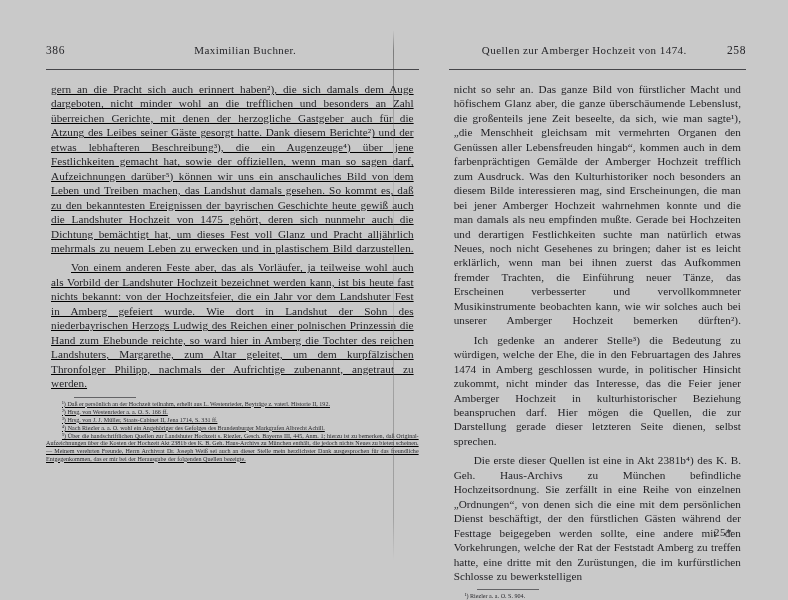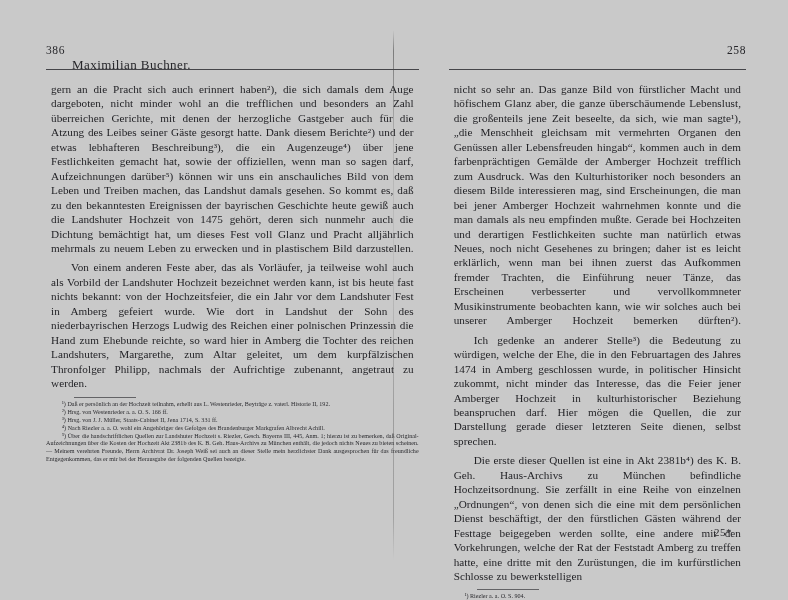--- a/index.html
+++ b/index.html
@@ -35,43 +35,44 @@
       rgba(70,70,70,0) 100%);
     pointer-events: none;
   }
   .page {
     position: relative;
     box-sizing: border-box;
   }
   .page-left {
     width: 472px;
     padding: 44px 10px 0 46px;
+    text-decoration: underline;
   }
   .page-right {
     width: 394px;
     padding: 44px 42px 0 20px;
   }
   .runhead {
     position: relative;
     height: 22px;
     color: #26262a;
   }
   .runhead .folio {
     position: absolute;
     top: 0;
     font-size: 11.5px;
     letter-spacing: 0.6px;
   }
   .runhead .title {
     position: absolute;
-    top: 13px;
+    top: 0;
     left: 0;
     right: 0;
-    text-align: left;
-    font-size: 13px;
+    text-align: center;
+    font-size: 11px;
     letter-spacing: 0.45px;
   }
   .page-left .runhead .folio { left: 0; }
   .page-right .runhead .folio { right: 0; }
   .page-left .runhead .title { padding-left: 26px; }
   .page-right .runhead .title { padding-right: 26px; }
 
   .rule {
     height: 0;
     border-top: 1.5px solid #3a3a3e;
@@ -147,20 +148,21 @@
       <p class="note">²) Hrsg. von Westenrieder a. a. O. S. 166 ff.</p>
       <p class="note">³) Hrsg. von J. J. Müller, Staats-Cabinet II, Jena 1714, S. 331 ff.</p>
       <p class="note">⁴) Nach Riezler a. a. O. wohl ein Angehöriger des Gefolges des Brandenburger Markgrafen Albrecht Achill.</p>
       <p class="note">⁵) Über die handschriftlichen Quellen zur Landshuter Hochzeit s. Riezler, Gesch. Bayerns III, 445, Anm. 1; hierzu ist zu bemerken, daß Original-Aufzeichnungen über die Kosten der Hochzeit Akt 2381b des K. B. Geh. Haus-Archivs zu München enthält, die jedoch nichts Neues zu bieten scheinen. — Meinem verehrten Freunde, Herrn Archivrat Dr. Joseph Weiß sei auch an dieser Stelle mein herzlichster Dank ausgesprochen für das freundliche Entgegenkommen, das er mir bei der Herausgabe der folgenden Quellen bezeigte.</p>
     </div>
   </div>
 
   <div class="page page-right">
 
     <div class="runhead">
+      <span class="title">Quellen zur Amberger Hochzeit von 1474.</span>
       <span class="folio">258</span>
     </div>
     <div class="rule"></div>
 
     <div class="body-col">
       <p>nicht so sehr an. Das ganze Bild von fürstlicher Macht und höfischem Glanz aber, die ganze überschäumende Lebenslust, die großenteils jene Zeit beseelte, da sich, wie man sagte¹), „die Menschheit gleichsam mit vermehrten Organen den Genüssen aller Lebensfreuden hingab“, kommen auch in dem farbenprächtigen Gemälde der Amberger Hochzeit trefflich zum Ausdruck. Was den Kulturhistoriker noch besonders an diesem Bilde interessieren mag, sind Erscheinungen, die man bei jener Amberger Hochzeit wahrnehmen konnte und die man damals als neu empfinden mußte. Gerade bei Hochzeiten und derartigen Festlichkeiten suchte man natürlich etwas Neues, noch nicht Gesehenes zu bringen; daher ist es leicht erklärlich, wenn man bei ihnen zuerst das Aufkommen fremder Trachten, die Einführung neuer Tänze, das Erscheinen verbesserter und vervollkommneter Musikinstrumente beobachten kann, wie wir solches auch bei unserer Amberger Hochzeit bemerken dürften²).</p>
       <p class="indent">Ich gedenke an anderer Stelle³) die Bedeutung zu würdigen, welche der Ehe, die in den Februartagen des Jahres 1474 in Amberg geschlossen wurde, in politischer Hinsicht zukommt, nicht minder das Interesse, das die Feier jener Amberger Hochzeit in kulturhistorischer Beziehung beanspruchen darf. Hier mögen die Quellen, die zur Darstellung gerade dieser letzteren Seite dienen, selbst sprechen.</p>
       <p class="indent last-ragged">Die erste dieser Quellen ist eine in Akt 2381b⁴) des K. B. Geh. Haus-Archivs zu München befindliche Hochzeitsordnung. Sie zerfällt in eine Reihe von einzelnen „Ordnungen“, von denen sich die eine mit dem persönlichen Dienst beschäftigt, der den fürstlichen Gästen während der Festtage beigegeben werden sollte, eine andere mit den Vorkehrungen, welche der Rat der Feststadt Amberg zu treffen hatte, eine dritte mit den Zurüstungen, die im kurfürstlichen Schlosse zu bewerkstelligen</p>
     </div>
 

